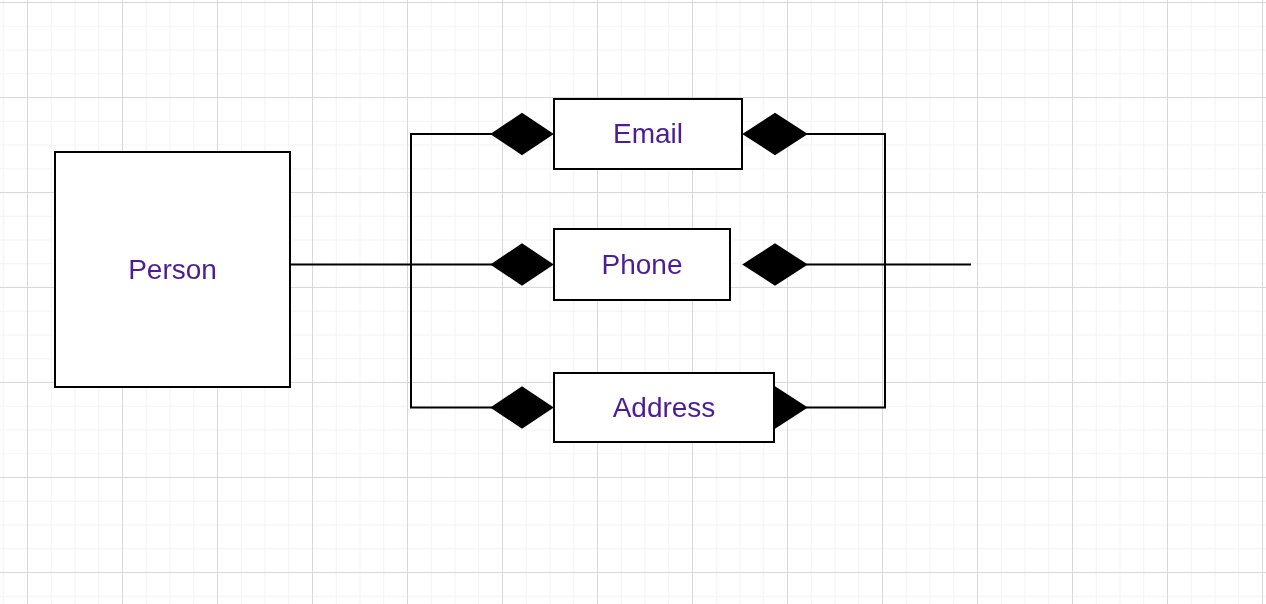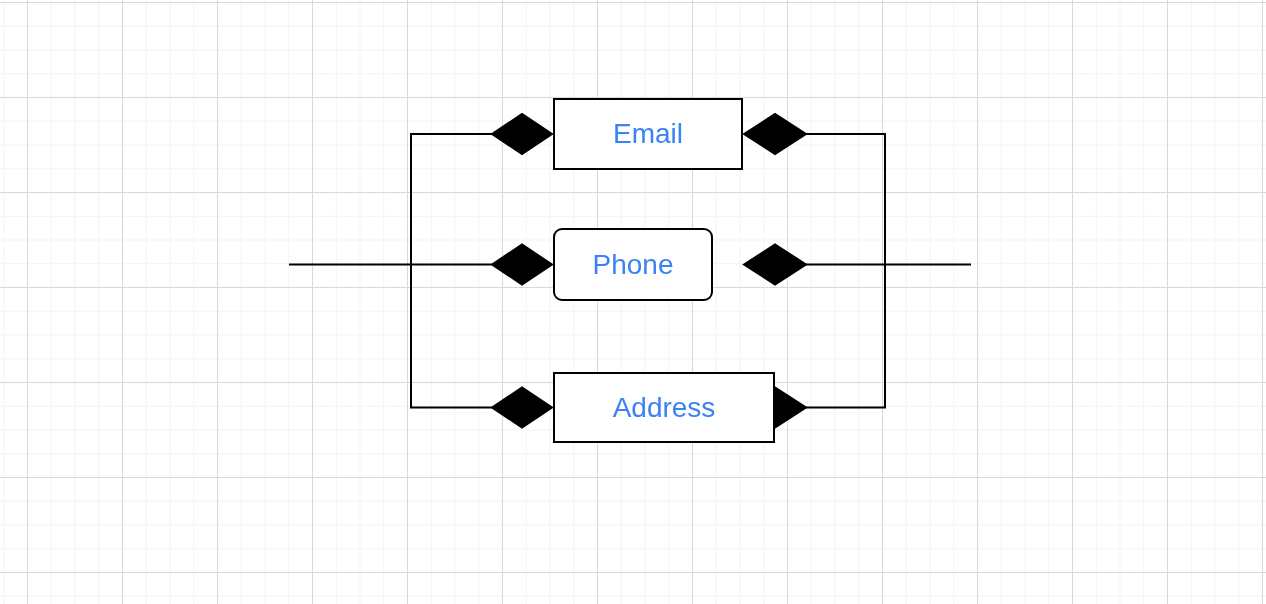--- a/index.html
+++ b/index.html
@@ -40,27 +40,27 @@
   }
 
   .shape {
     position: absolute;
     background: #ffffff;
     border: 2px solid #000000;
     display: flex;
     align-items: center;
     justify-content: center;
     font-size: 28px;
-    color: #3b82f6;
+    color: #4c1d95;
     white-space: nowrap;
   }
   .entity-person       { left: 54px;  top: 151px; width: 237px; height: 237px; }
   .entity-organisation { left: 969px; top: 149px; width: 237px; height: 237px; }
   .attr-email          { left: 553px; top: 98px;  width: 190px; height: 72px; }
-  .attr-phone          { left: 553px; top: 228px; width: 160px; height: 73px; border-radius: 9px; }
+  .attr-phone          { left: 553px; top: 228px; width: 178px; height: 73px; }
   .attr-address        { left: 553px; top: 372px; width: 222px; height: 71px; }
 </style>
 </head>
 <body>
 
 <div class="canvas">
 
   <svg class="connector-layer" viewBox="0 0 1266 604">
 
     <path class="connector" d="M 289 264.5 H 492"></path>
@@ -72,20 +72,23 @@
     <path class="connector" d="M 806 264.5 H 971"></path>
 
     <polygon class="diamond" points="492,134 522,114 552,134 522,154"></polygon>
     <polygon class="diamond" points="744,134 775,114 806,134 775,154"></polygon>
     <polygon class="diamond" points="492,264.5 522,244.5 552,264.5 522,284.5"></polygon>
     <polygon class="diamond" points="744,264.5 775,244.5 806,264.5 775,284.5"></polygon>
     <polygon class="diamond" points="492,407.5 522,387.5 552,407.5 522,427.5"></polygon>
     <polygon class="diamond" points="744,407.5 775,387.5 806,407.5 775,427.5"></polygon>
   </svg>
 
+  <div class="shape entity-person">
+    <span>Person</span>
+  </div>
 
 
   <div class="shape attr-email">
     <span>Email</span>
   </div>
 
   <div class="shape attr-phone">
     <span>Phone</span>
   </div>
 

